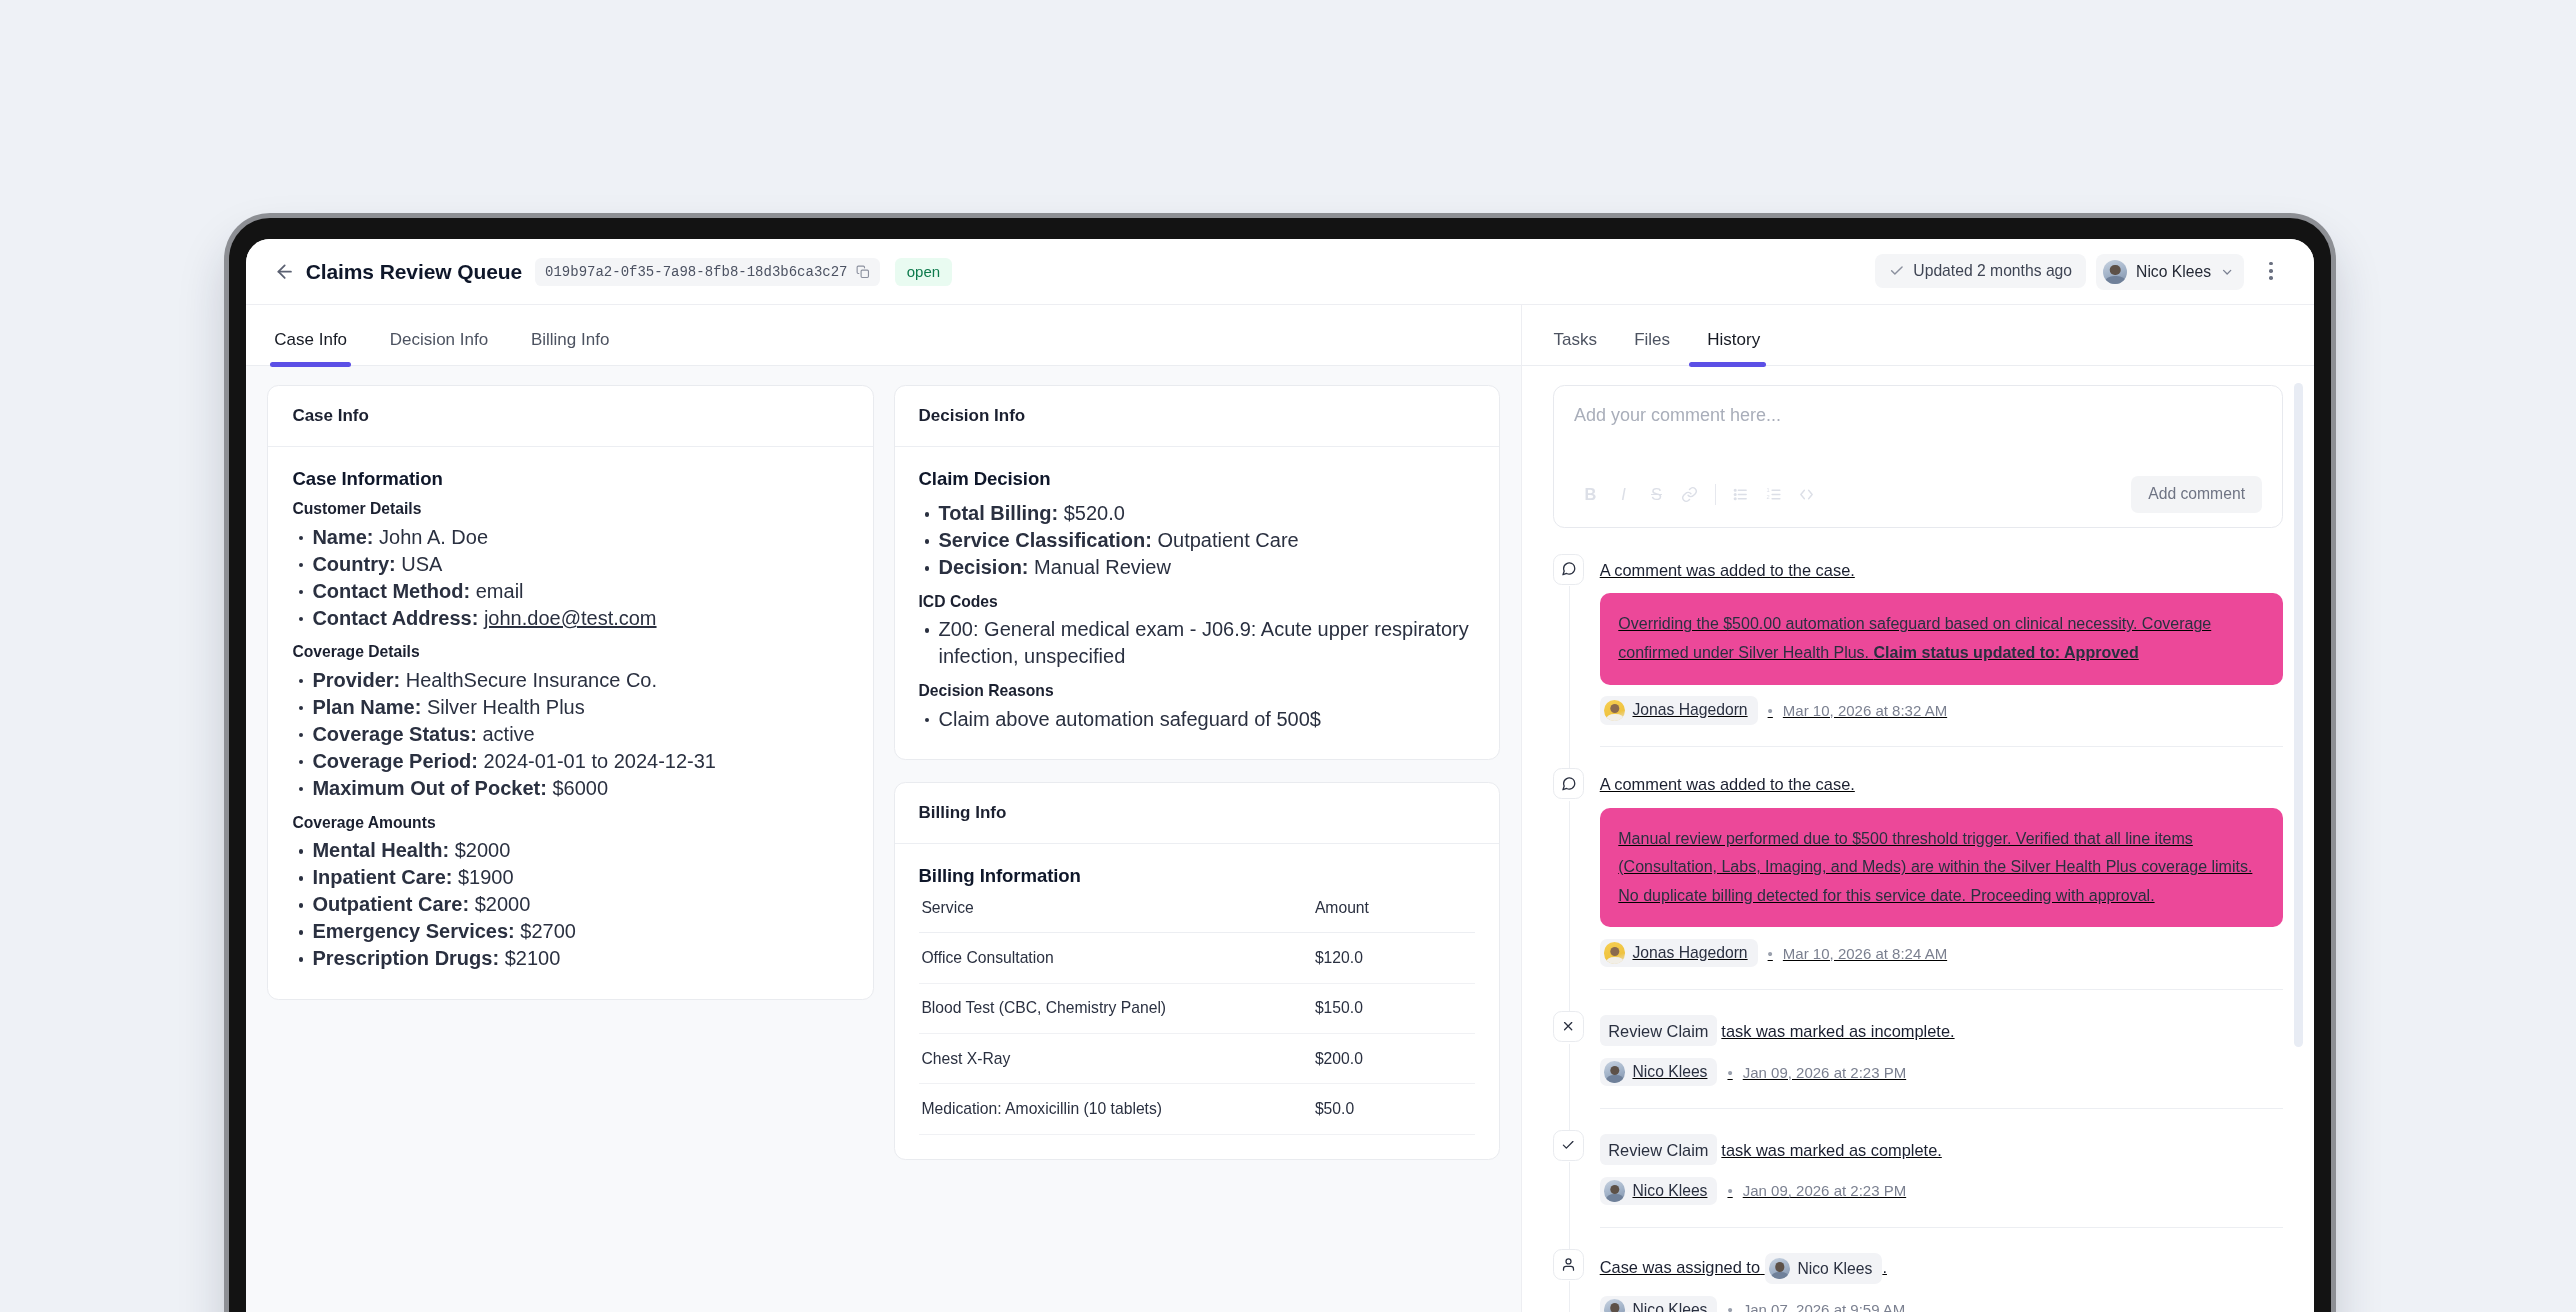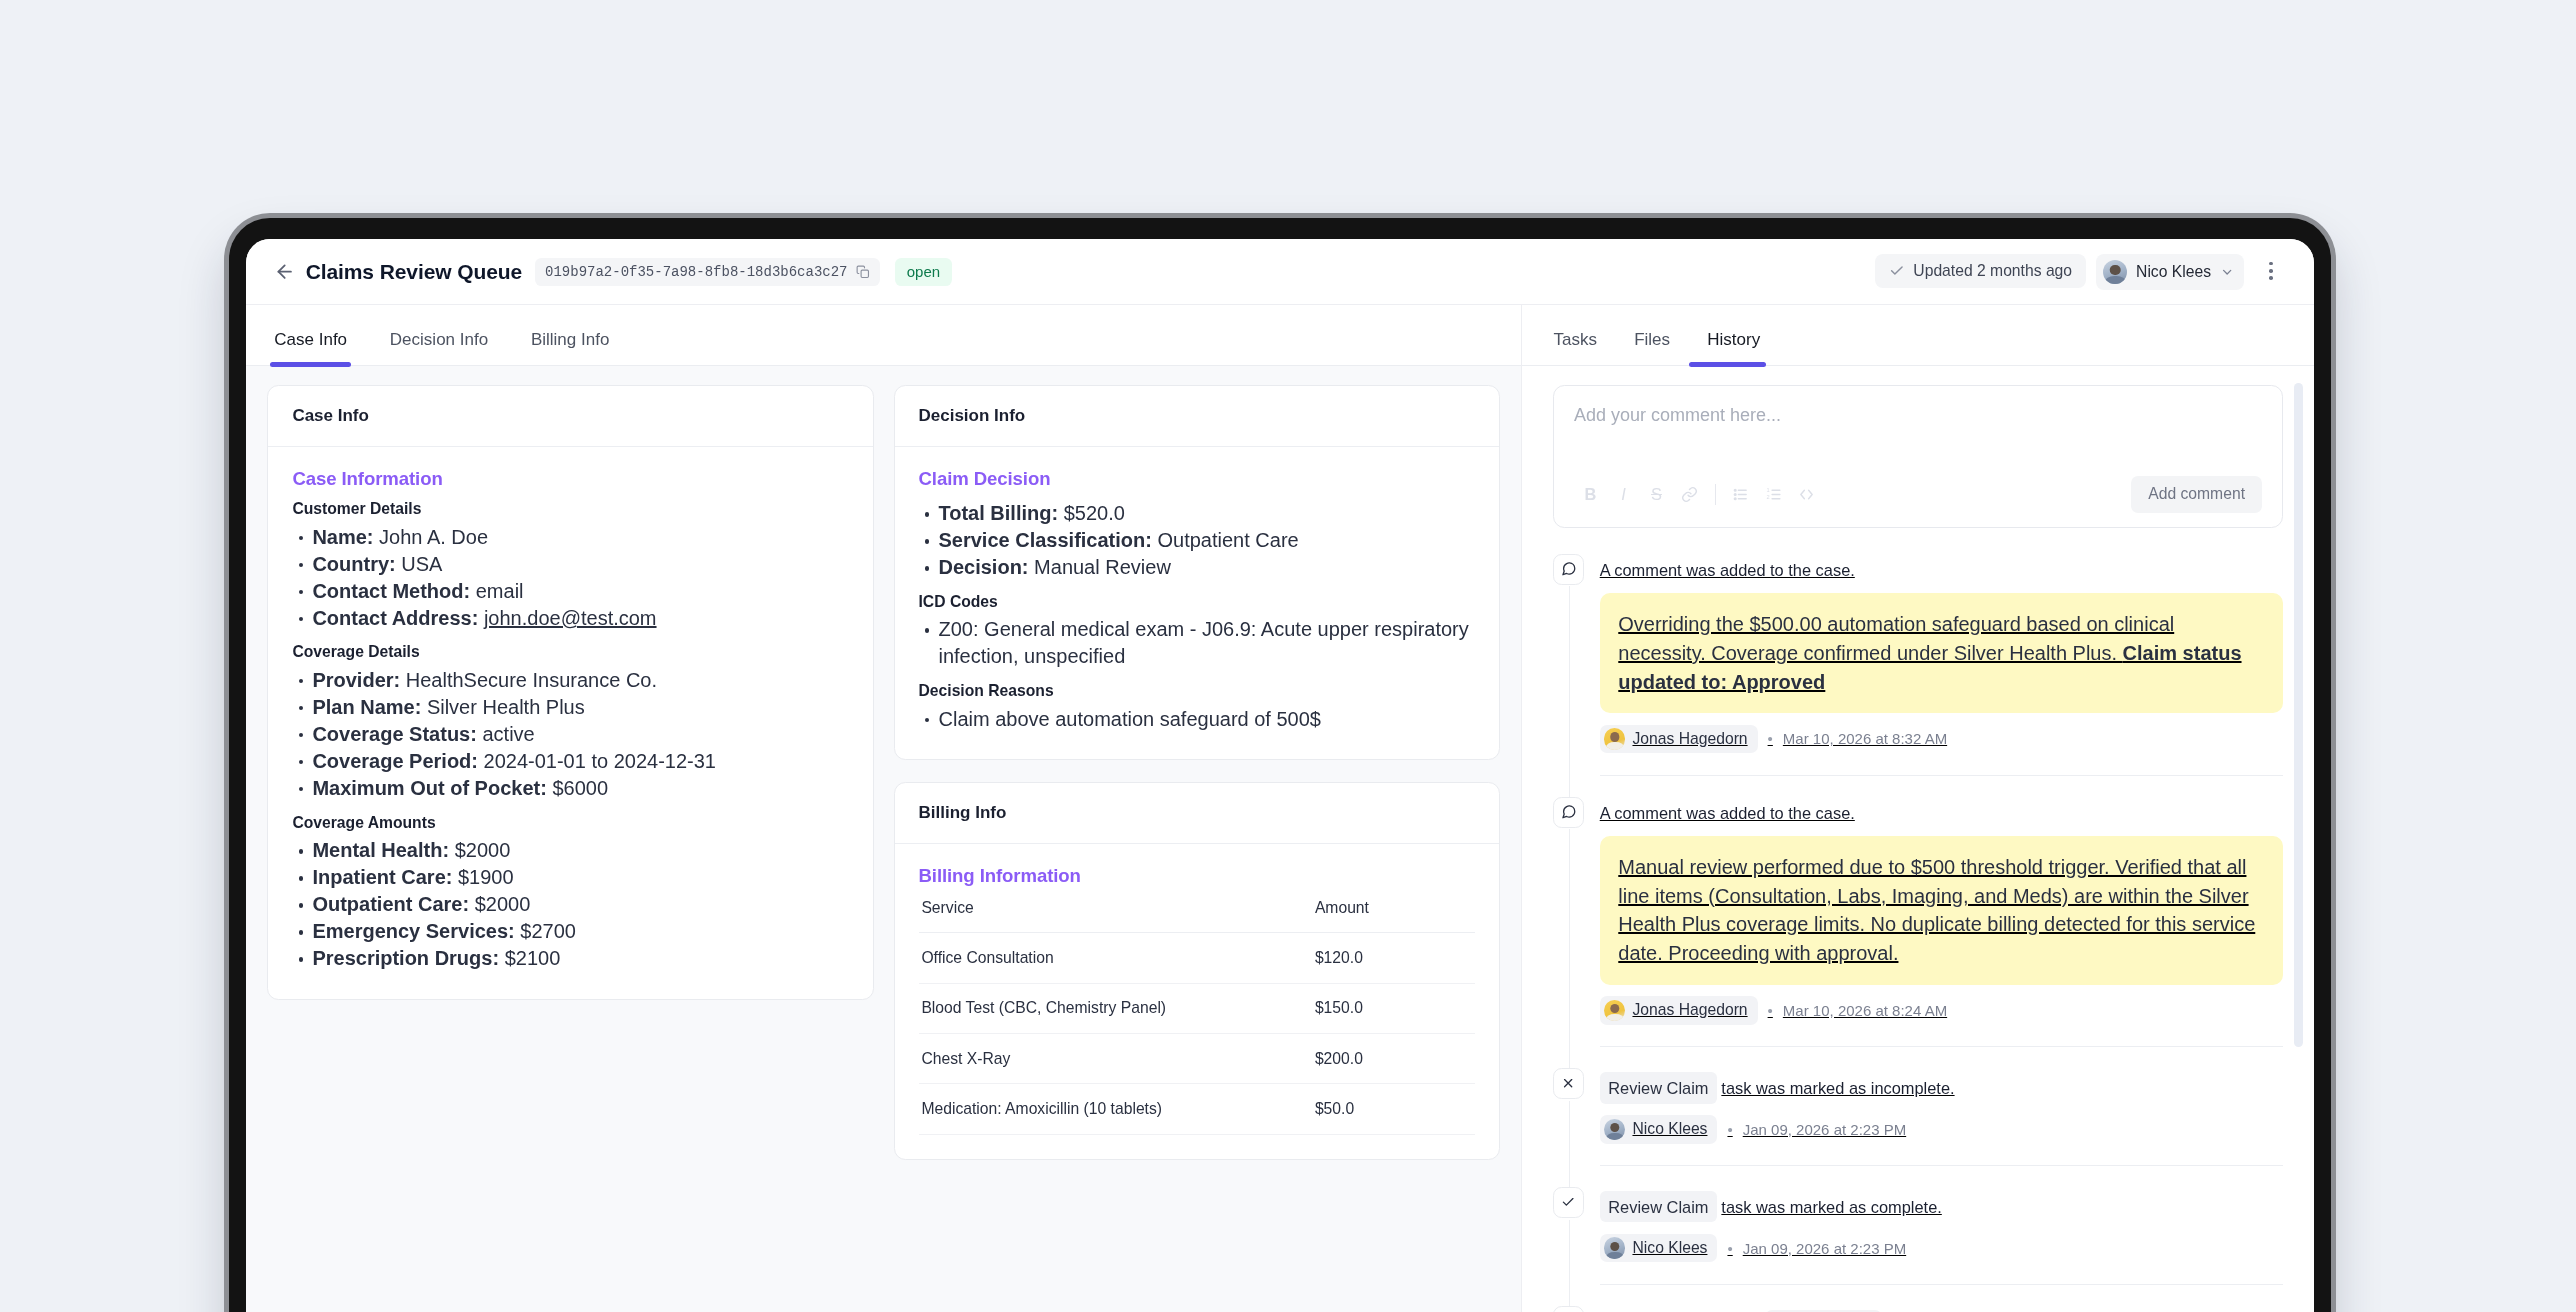--- a/index.html
+++ b/index.html
@@ -171,21 +171,21 @@
     overflow: hidden;
   }
   .card-head {
     padding: 20px 24px;
     border-bottom: 0.7px solid #eceef2;
     font-size: 17px; font-weight: 700; color: #1b2030;
   }
   .card-body { padding: 21.4px 24px 24px 24px; }
 
   .sec-title {
-    font-size: 18.6px; font-weight: 700; color: #8b5cf6;
+    font-size: 18.6px; font-weight: 700; color: #0f172a;
     margin-bottom: 10px; letter-spacing: -0.1px;
   }
   .sub-title {
     font-size: 15.7px; font-weight: 700; color: #1b2030;
     margin: 11.4px 0 5.7px 0;
   }
   .sub-title.first { margin-top: 0; }
   ul.bullets { list-style: none; margin: 0 0 2.9px 0; padding: 0; }
   ul.bullets li {
     position: relative;
@@ -270,25 +270,25 @@
     display: inline-block; color: #2a3040;
   }
   .chip-user {
     background: #f2f3f6; border-radius: 7.1px;
     padding: 3.6px 10px 3.6px 4.3px;
     display: inline-flex; align-items: center; gap: 7.1px;
     font-size: 15.7px; color: #2a3040; vertical-align: middle;
   }
   .chip-user .avatar { width: 21.4px; height: 21.4px; }
   .comment-bubble {
-    background: #fef9c3;
+    background: #ec4899;
     border-radius: 10px;
     padding: 17px 18.6px;
     margin-top: 11.4px;
-    font-size: 20px; color: #2a3040; line-height: 28.6px;
+    font-size: 16px; color: #2a3040; line-height: 28.6px;
   }
   .comment-bubble b { font-weight: 700; }
   .meta-row {
     margin-top: 11.4px;
     display: flex; align-items: center; gap: 10px;
     font-size: 15px; color: #7b8090;
   }
   .meta-row .dot { color: #9aa0ad; }
   .feed-sep { height: 0.7px; background: #eceef2; margin-top: 21.4px; margin-left: 47px; }
 

